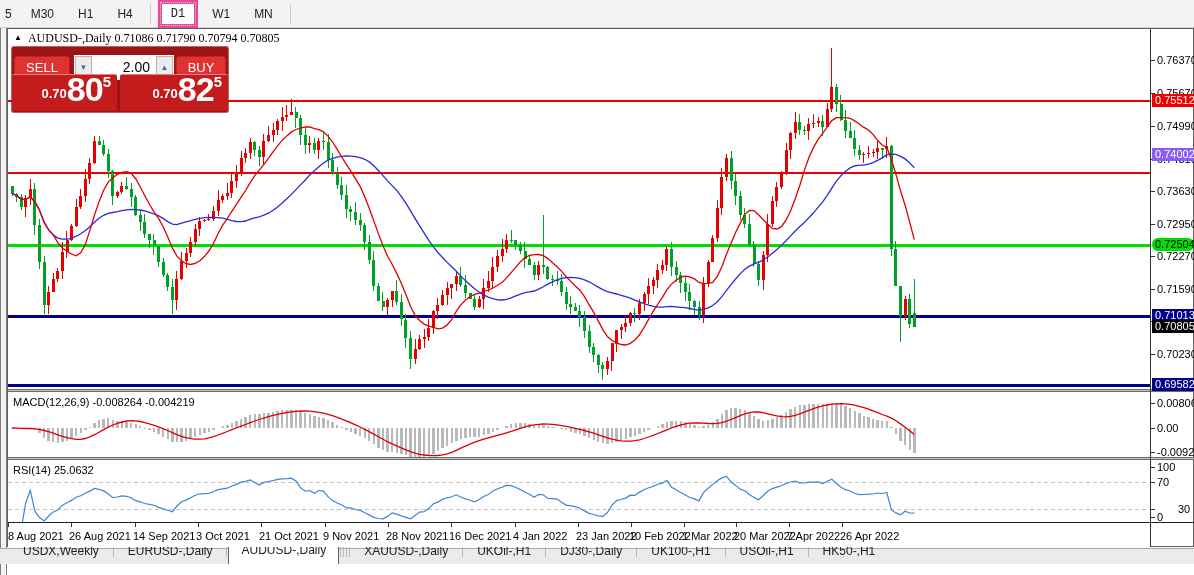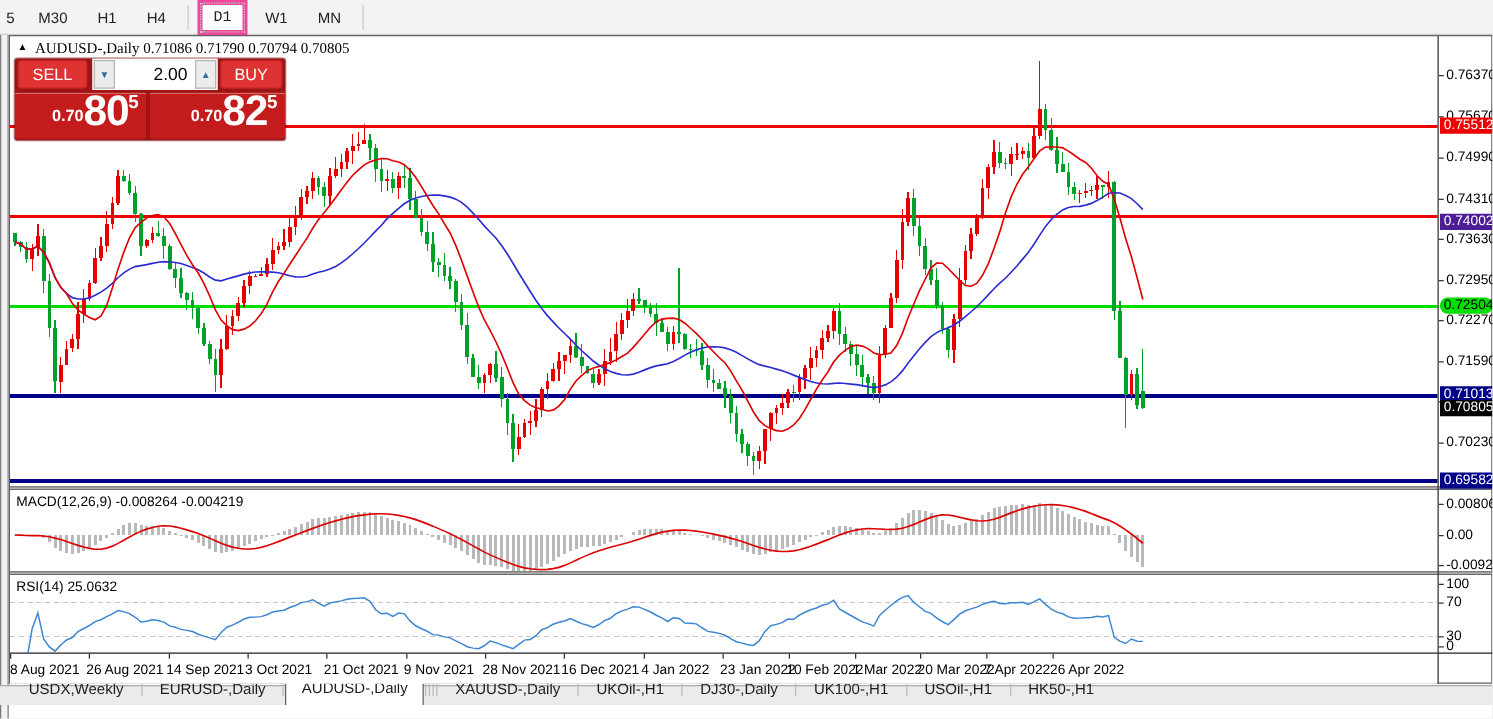--- a/index.html
+++ b/index.html
@@ -17,21 +17,21 @@
   .gutter{position:absolute;left:0;top:28px;width:7px;height:547px;background:#f2f2f2;
     border-left:1px solid #7d7d7d;border-right:1px solid #7d7d7d;}
   
   .chartwin{position:absolute;left:7px;top:28px;width:1187px;height:519px;background:#fff;
     border:1px solid #5f5f5f;}
   .charttitle{position:absolute;left:14px;top:31px;font-size:12px;color:#000;z-index:30;font-family:Liberation Serif, serif;}
   .charttitle .arr{font-size:8px;vertical-align:2px;margin-right:6px;}
   
   .tpanel{position:absolute;left:12px;top:47px;width:216px;height:65px;background:#9e1414;
     z-index:40;border-radius:2px;box-shadow:0 0 0 1px rgba(120,0,0,.6);}
-  .tprow1{position:absolute;left:0;top:0;width:228px;height:26px;}
+  .tprow1{position:absolute;left:0;top:8px;width:228px;height:26px;}
   .tpbtn{position:absolute;top:1px;height:23px;background:#df3333;border:1px solid #b district51f1f;
     color:#fff;font-size:13px;text-align:center;line-height:21px;border-radius:3px;border:1px solid #bf2424;}
   .tpsell{left:2px;width:56px;}
   .tpbuy{left:164px;width:50px;}
   .tpspin{position:absolute;left:62px;top:0;width:100px;height:25px;background:#fff;
     border:1px solid #fff;display:flex;}
   .spinbtn{width:17px;height:23px;background:#ececec;border:1px solid #b5b5b5;color:#3a6ea5;
     font-size:8px;text-align:center;line-height:21px;}
   .spinval{flex:1;font-size:14px;color:#000;text-align:right;padding:3px 6px 0 0;background:#fff;}
   .tprow2{position:absolute;left:0;top:27px;width:216px;height:38px;}
@@ -766,25 +766,25 @@
       <div class="ytick" style="top: 397px;">0.008061</div>
       <div class="ytickdash" style="top: 428px;"></div>
       <div class="ytick" style="top: 422px;">0.00</div>
       <div class="ytickdash" style="top: 452px;"></div>
       <div class="ytick" style="top: 446px;">-0.009286</div>
       <div class="ytickdash" style="top: 467px;"></div>
       <div class="ytick" style="top: 461px;">100</div>
       <div class="ytickdash" style="top: 482px;"></div>
       <div class="ytick" style="top: 476px;">70</div>
       <div class="ytickdash" style="top: 509px;"></div>
-      <div class="ytick" style="top: 503px;">30</div>
+      <div class="ytick" style="top: 503px; margin-left: 21px;">30</div>
       <div class="ytickdash" style="top: 517px;"></div>
       <div class="ytick" style="top: 511px;">0</div>
       <div class="badge" style="top: 94px; background: rgb(238, 0, 0); color: rgb(255, 255, 255);">0.75512</div>
-      <div class="badge" style="top: 171px; background: #4c1d95; color: rgb(255, 255, 255);">0.74002</div>
+      <div class="badge" style="top: 148px; background: #8b5cf6; color: rgb(255, 255, 255);">0.74002</div>
       <div class="badge" style="top: 238px; background: rgb(0, 221, 0); color: rgb(0, 0, 0); border-radius: 6px;">0.72504</div>
       <div class="badge" style="top: 309px; background: rgb(0, 0, 137); color: rgb(255, 255, 255);">0.71013</div>
       <div class="badge" style="top: 378px; background: rgb(0, 0, 137); color: rgb(255, 255, 255);">0.69582</div>
       <div class="badge" style="top: 320px; background: rgb(0, 0, 0); color: rgb(255, 255, 255);">0.70805</div>
     </div>
 
   <div class="datestrip" id="datestrip">
       <div class="dtick" style="left: 0px;"></div>
       <div class="dlabel" style="left: 0px;">8 Aug 2021</div>
       <div class="dtick" style="left: 63px;"></div>

